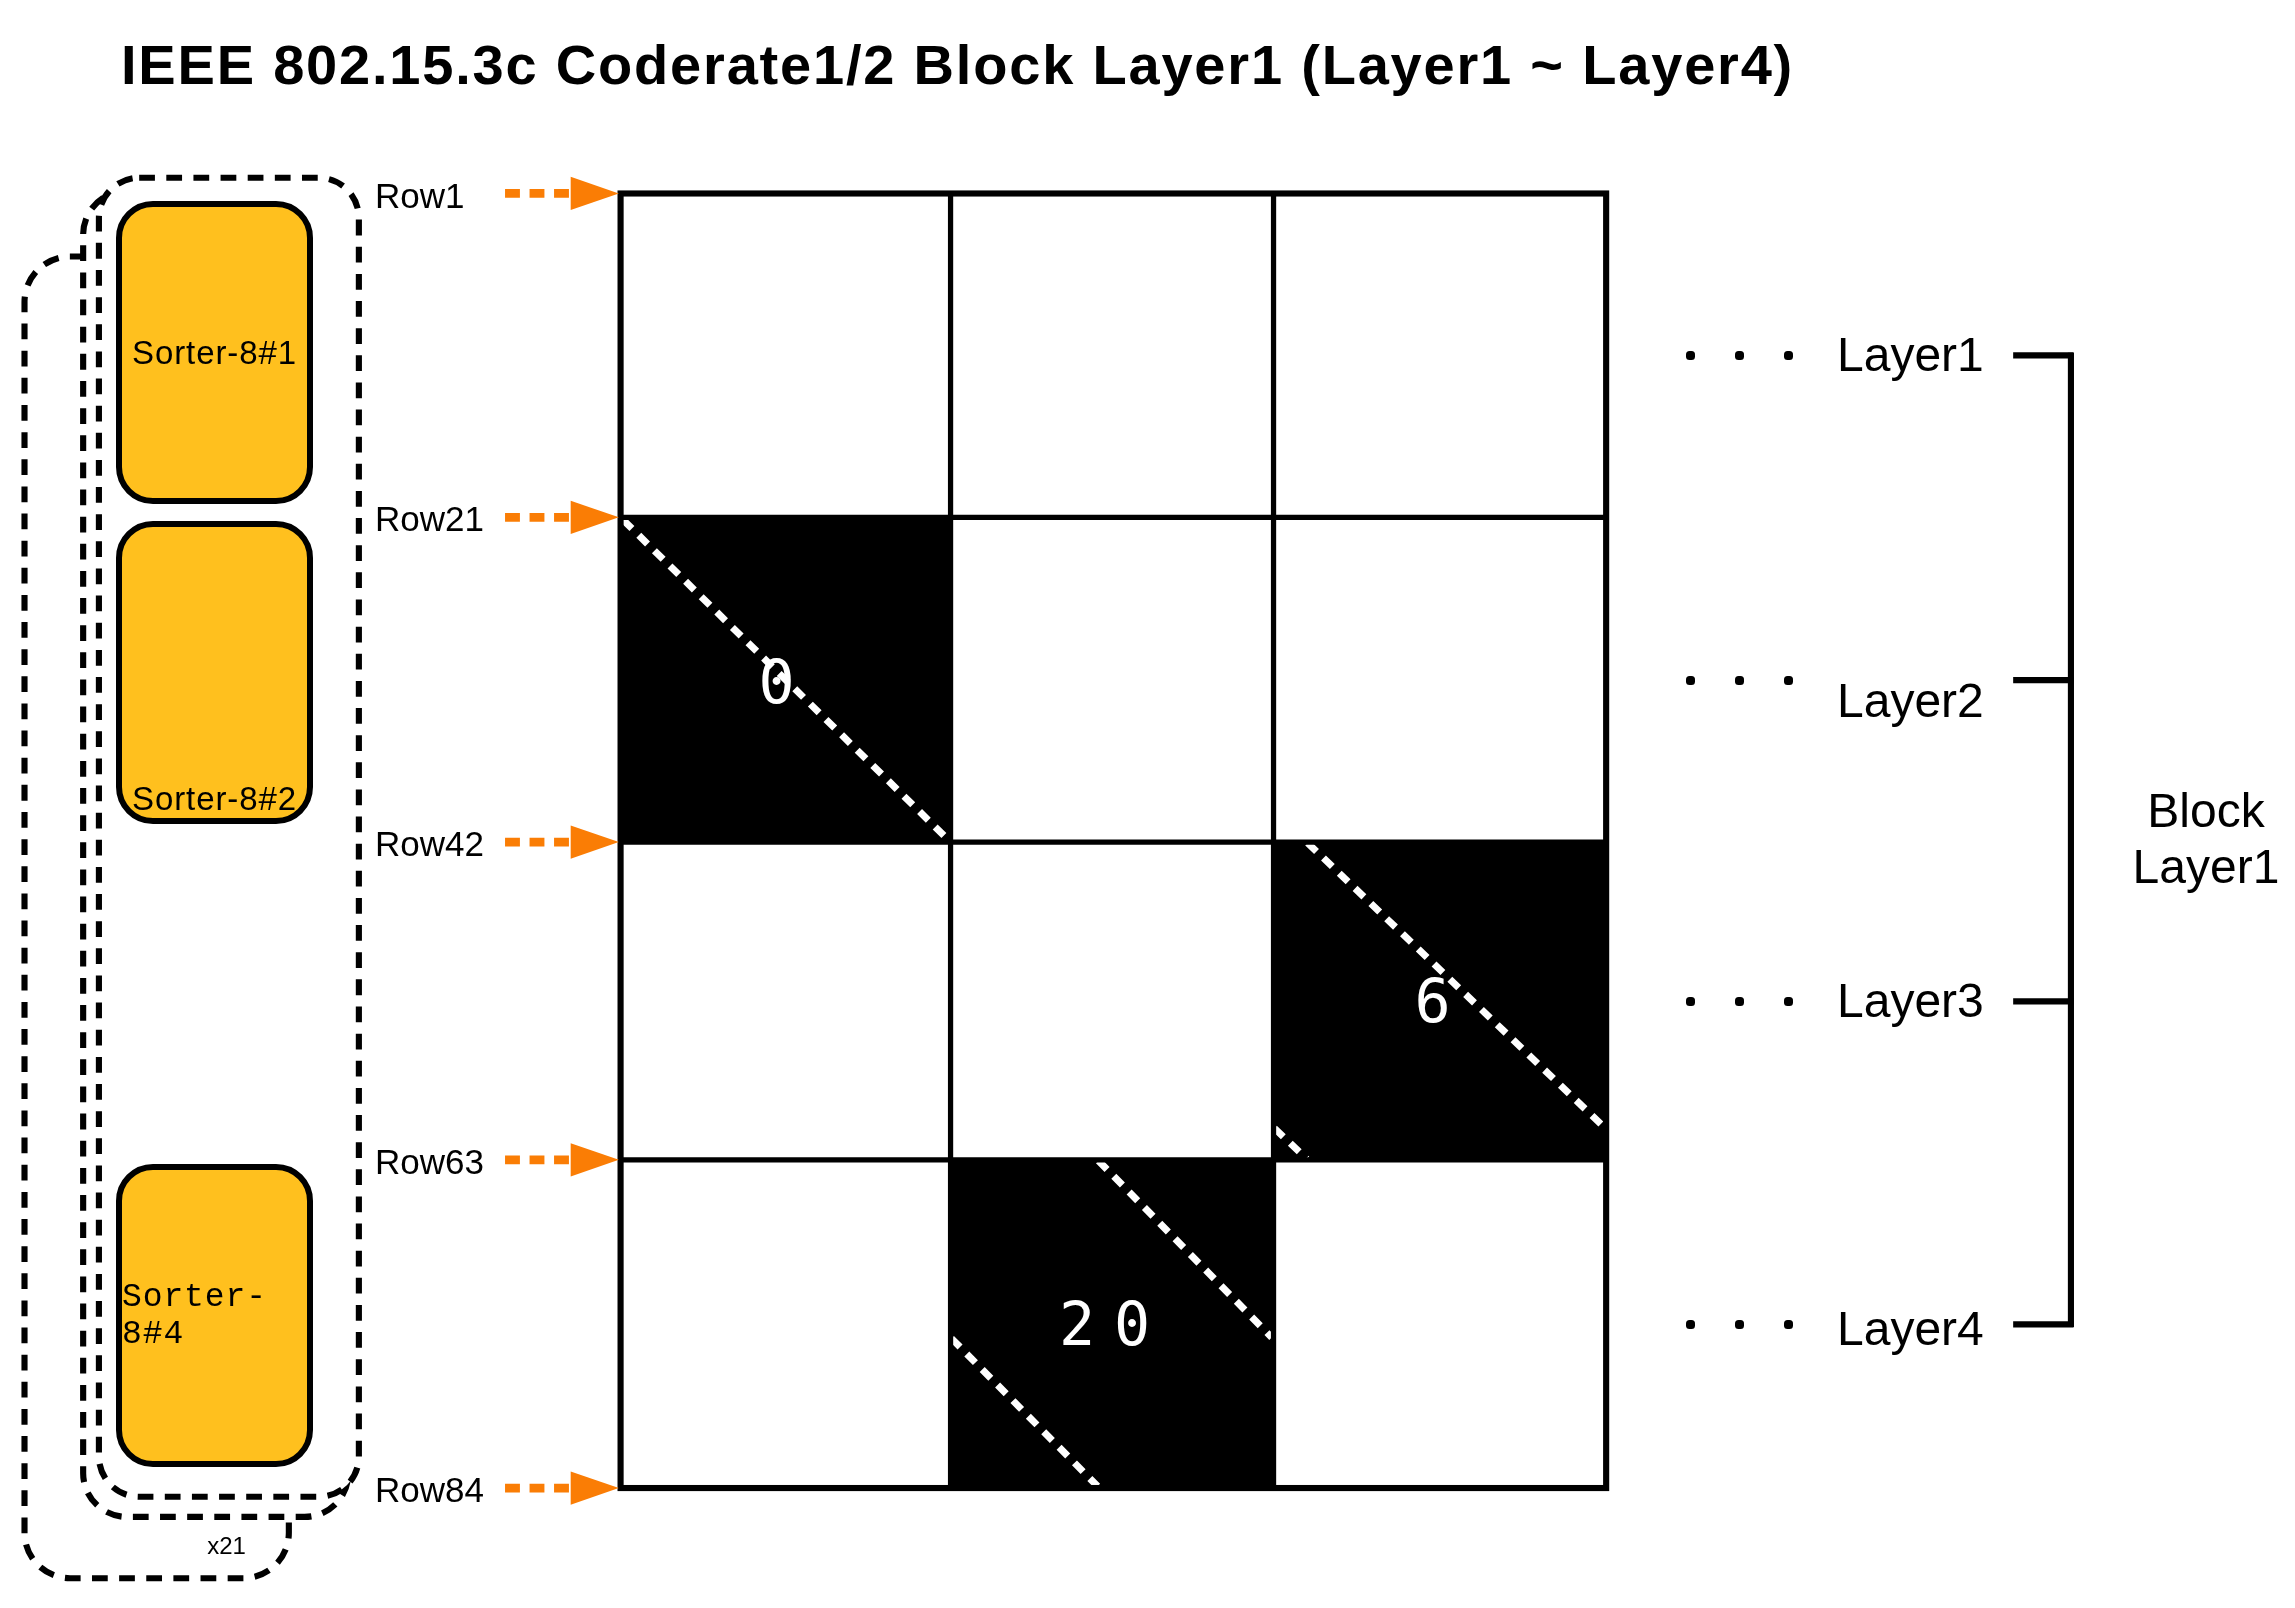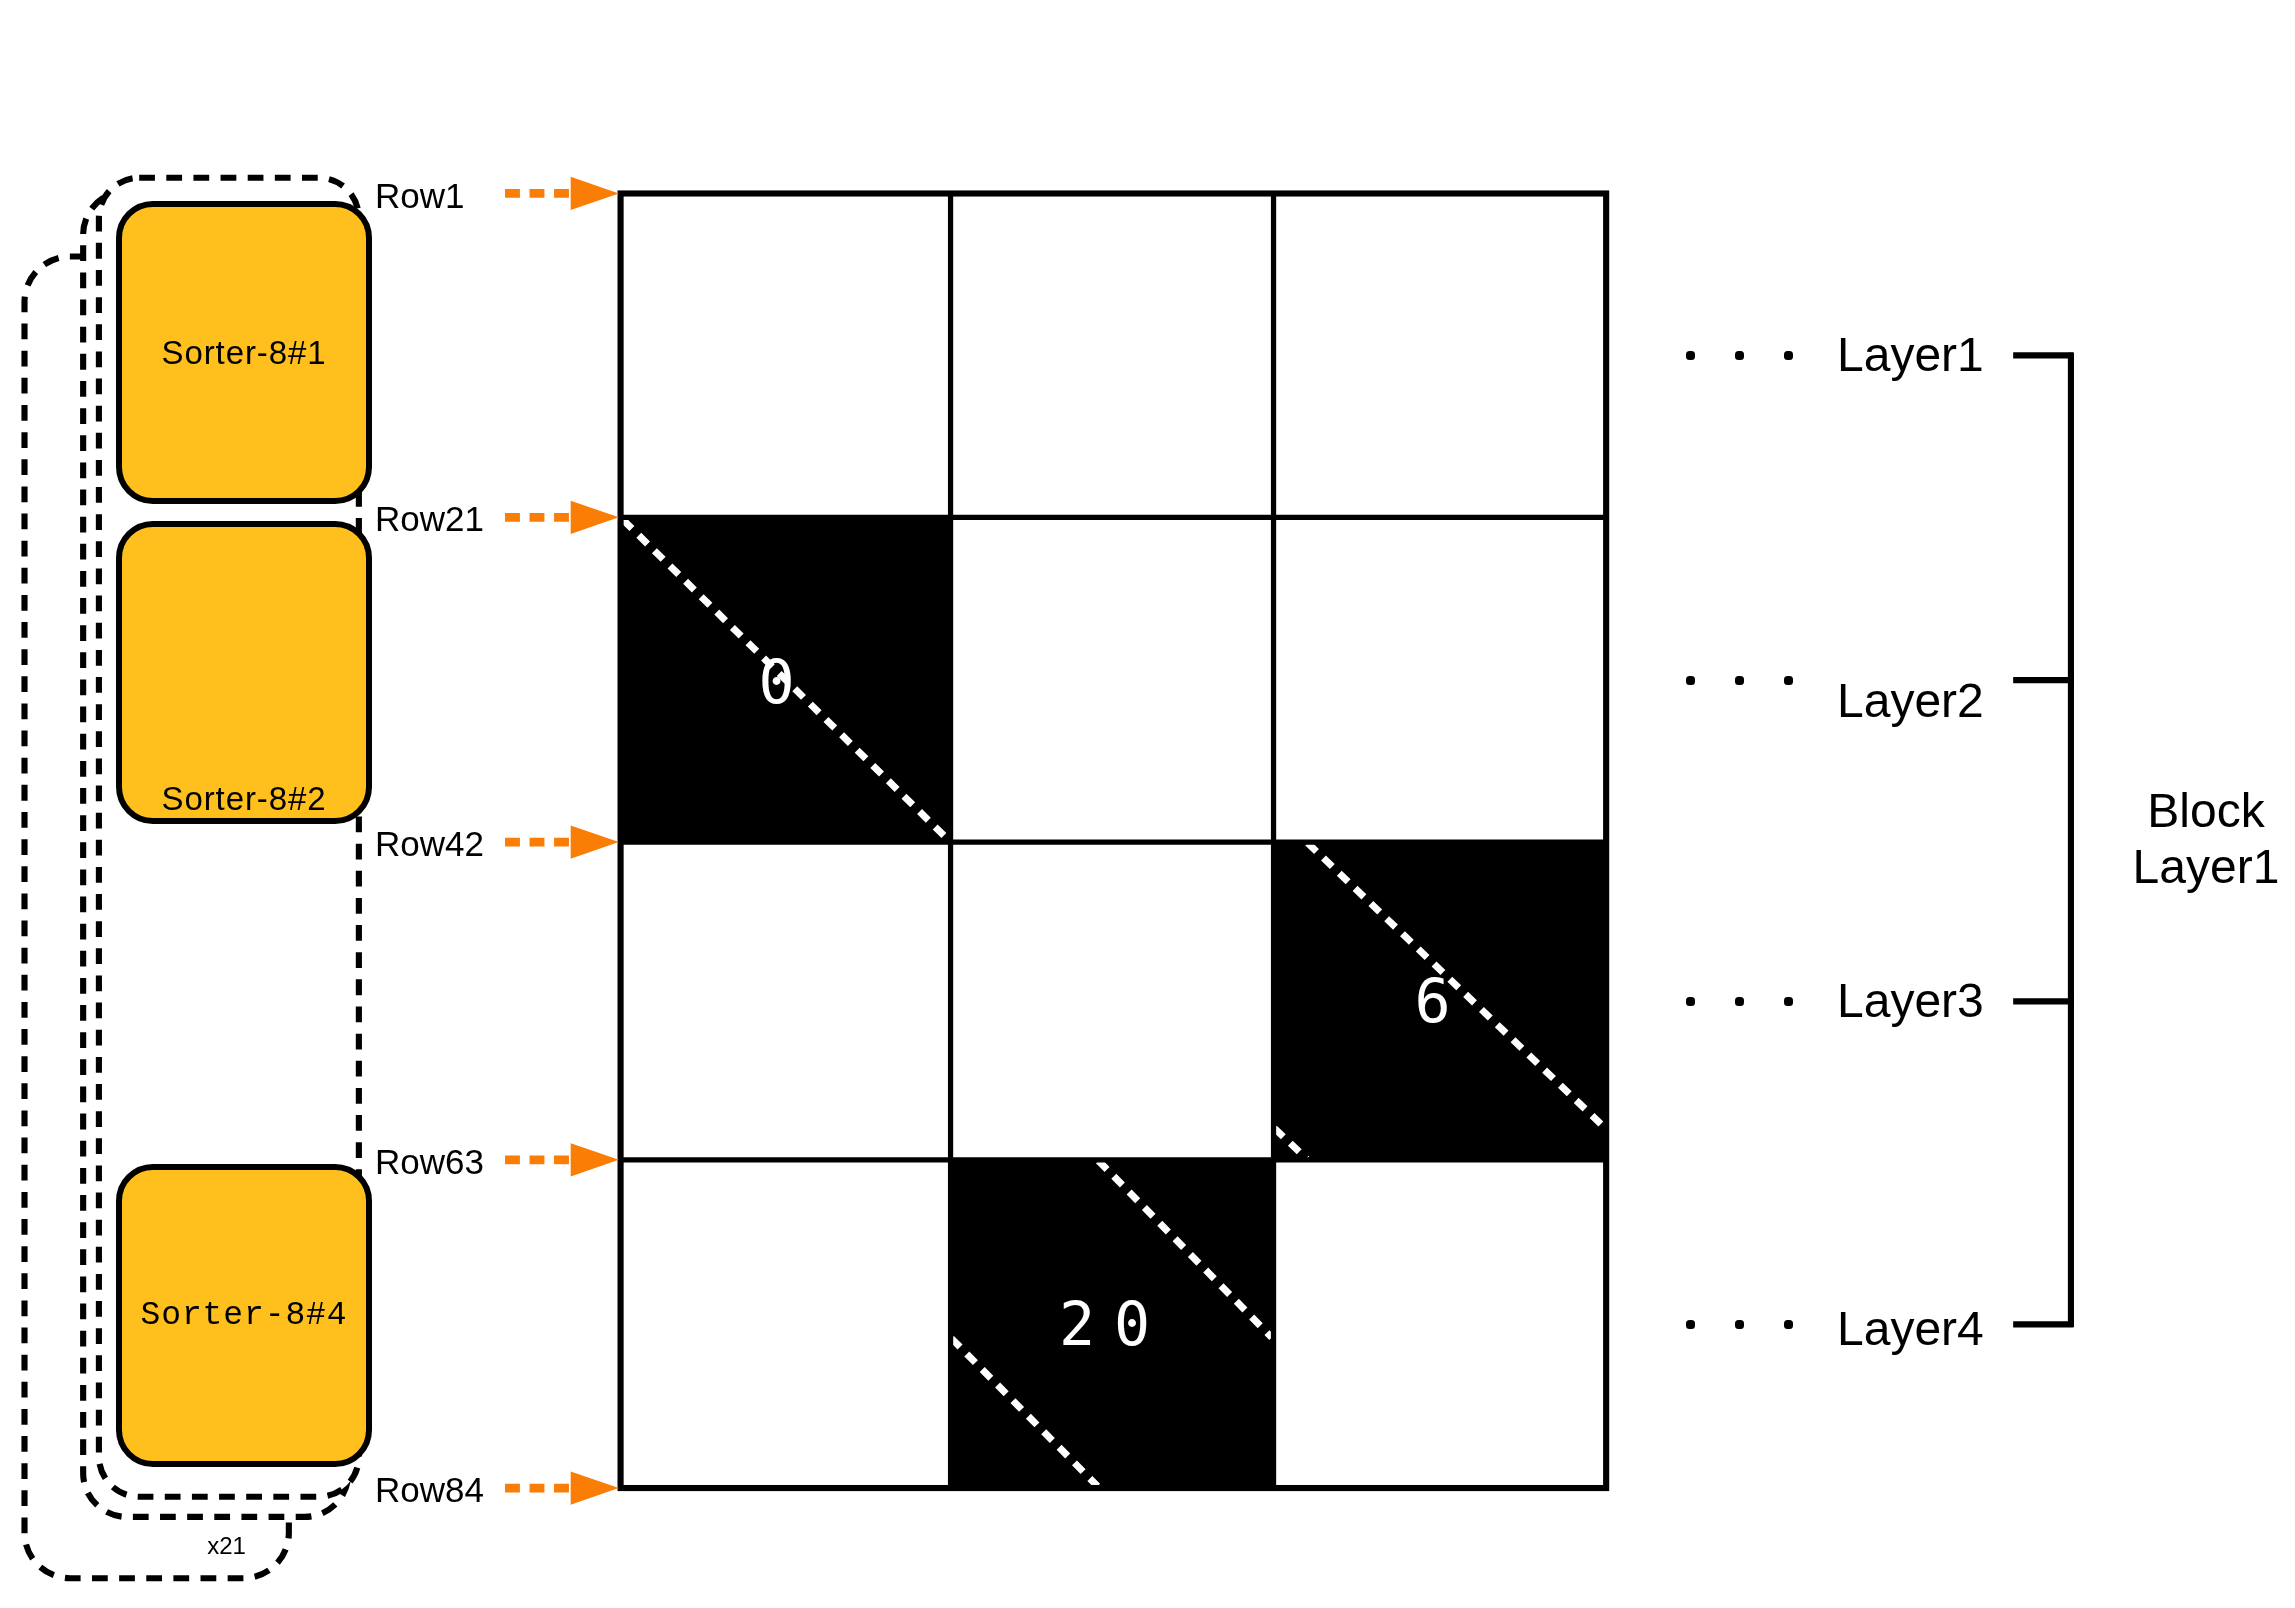--- a/index.html
+++ b/index.html
@@ -1,21 +1,21 @@
 <!DOCTYPE html>
 <html style="font-size:14px"><head>
 <meta charset="utf-8">
 <style>
   html,body{margin:0;padding:0;background:#ffffff;}
   #canvas{position:relative;width:2295px;height:1608px;background:#ffffff;overflow:hidden;
           font-family:"Liberation Sans", sans-serif;color:#000;}
   #shapes{position:absolute;left:0;top:0;width:2295px;height:1608px;}
   .abs{position:absolute;}
   .title{left:121px;top:31.5px;font-size:56px;font-weight:bold;letter-spacing:1.8px;white-space:nowrap;}
-  .sorter{left:116px;width:256px;height:303px;background:#FFC01E;border:6.1px solid #000;
+  .sorter{left:116px;width:197px;height:303px;background:#FFC01E;border:6.1px solid #000;
           border-radius:37px;box-sizing:border-box;display:flex;align-items:center;justify-content:center;}
   .sorter span{font-size:33px;letter-spacing:0.9px;}
   .row-label{left:375px;width:149px;height:39px;line-height:39px;font-size:35px;font-weight:normal;white-space:nowrap;}
   .x21{left:172px;top:1532px;width:109px;text-align:center;font-size:24px;}
   .shift{transform:translate(-50%,-50%);color:#ffffff;font-family:"DejaVu Sans Mono", monospace;
          font-size:60px;letter-spacing:19px;margin-right:-19px;white-space:nowrap;}
   .dots{width:107px;height:8.8px;display:flex;justify-content:space-between;align-items:center;}
   .dot{width:8.8px;height:8.8px;background:#000;border-radius:3.5px;}
   .layer-label{left:1837px;width:175px;height:54px;line-height:54px;font-size:48px;white-space:nowrap;}
   .block-label{left:2092px;top:783px;width:228px;text-align:center;font-size:48px;line-height:56px;}
@@ -85,20 +85,21 @@
 
     <g stroke="#000000" stroke-width="7" fill="none">
       <line x1="2366" y1="403" x2="2366" y2="1516"></line>
       <line x1="2300" y1="406" x2="2369" y2="406"></line>
       <line x1="2300" y1="777" x2="2369" y2="777"></line>
       <line x1="2300" y1="1144" x2="2369" y2="1144"></line>
       <line x1="2300" y1="1513" x2="2369" y2="1513"></line>
     </g>
   </svg>
 
+  <div class="abs title">IEEE 802.15.3c Coderate1/2 Block Layer1 (Layer1 ~ Layer4)</div>
 
   <div class="abs sorter" style="top: 201px; background: rgb(255, 192, 30);">
     <span>Sorter-8#1</span>
   </div>
   <div class="abs sorter" style="top: 521px; background: rgb(255, 192, 30); align-items: flex-end;">
     <span>Sorter-8#2</span>
   </div>
   <div class="abs sorter" style="top: 1164px; background: rgb(255, 192, 30); font-family: Liberation Mono, monospace;">
     <span>Sorter-8#4</span>
   </div>

